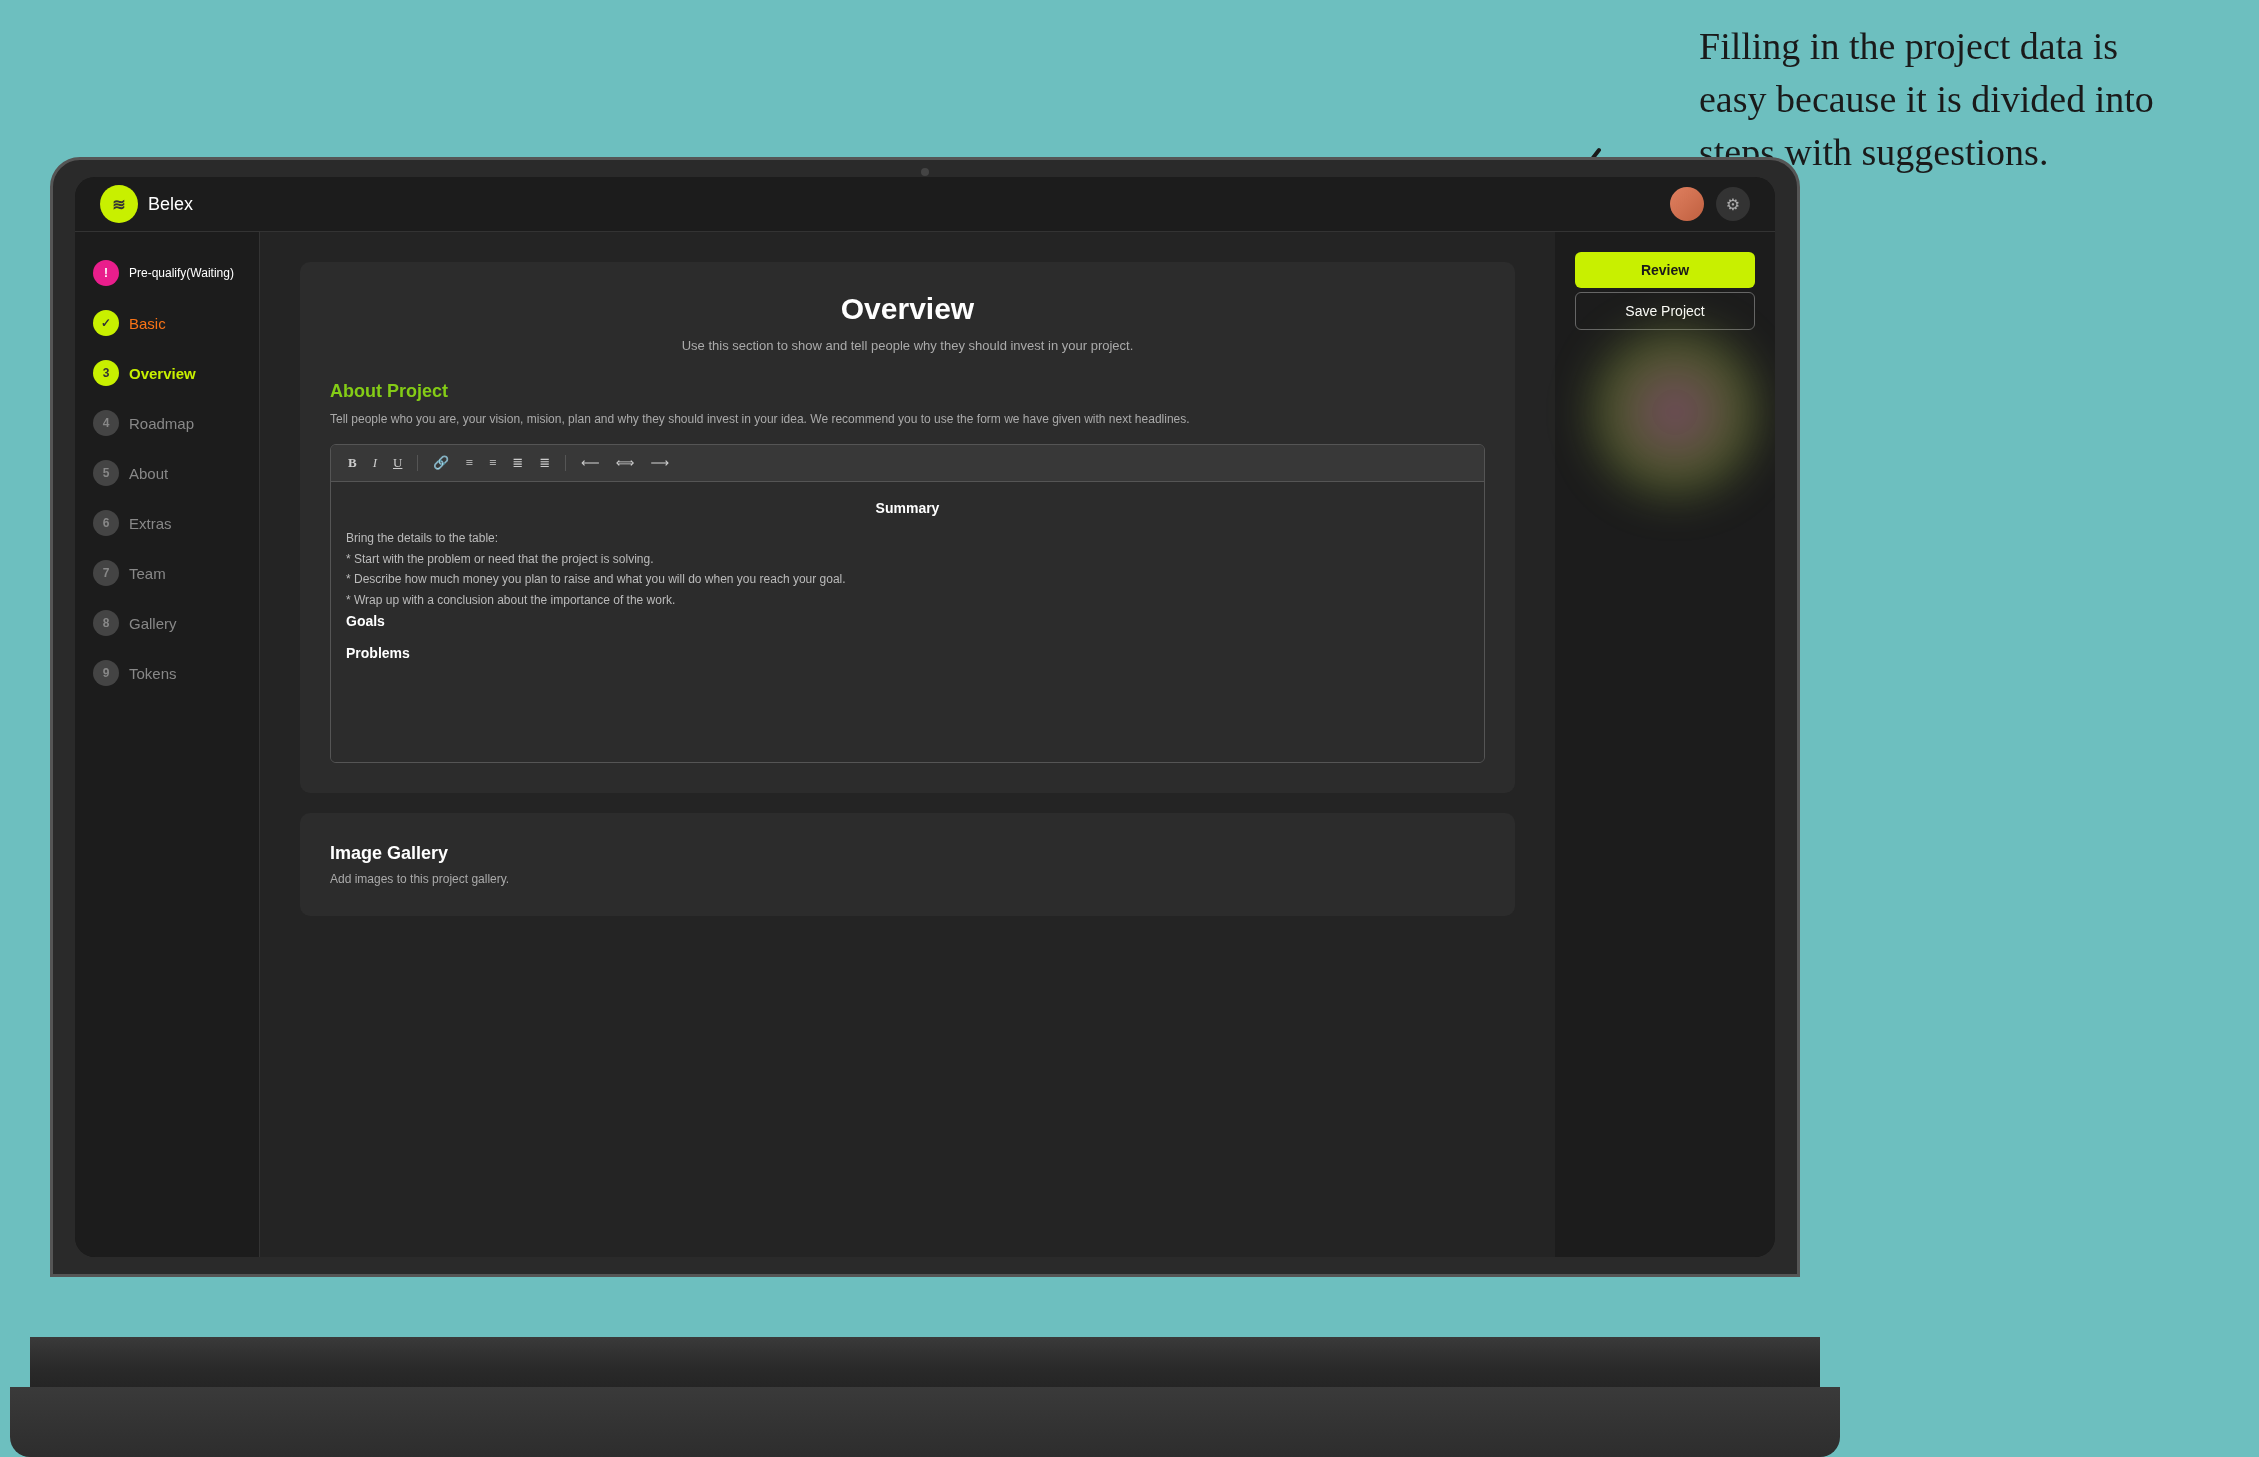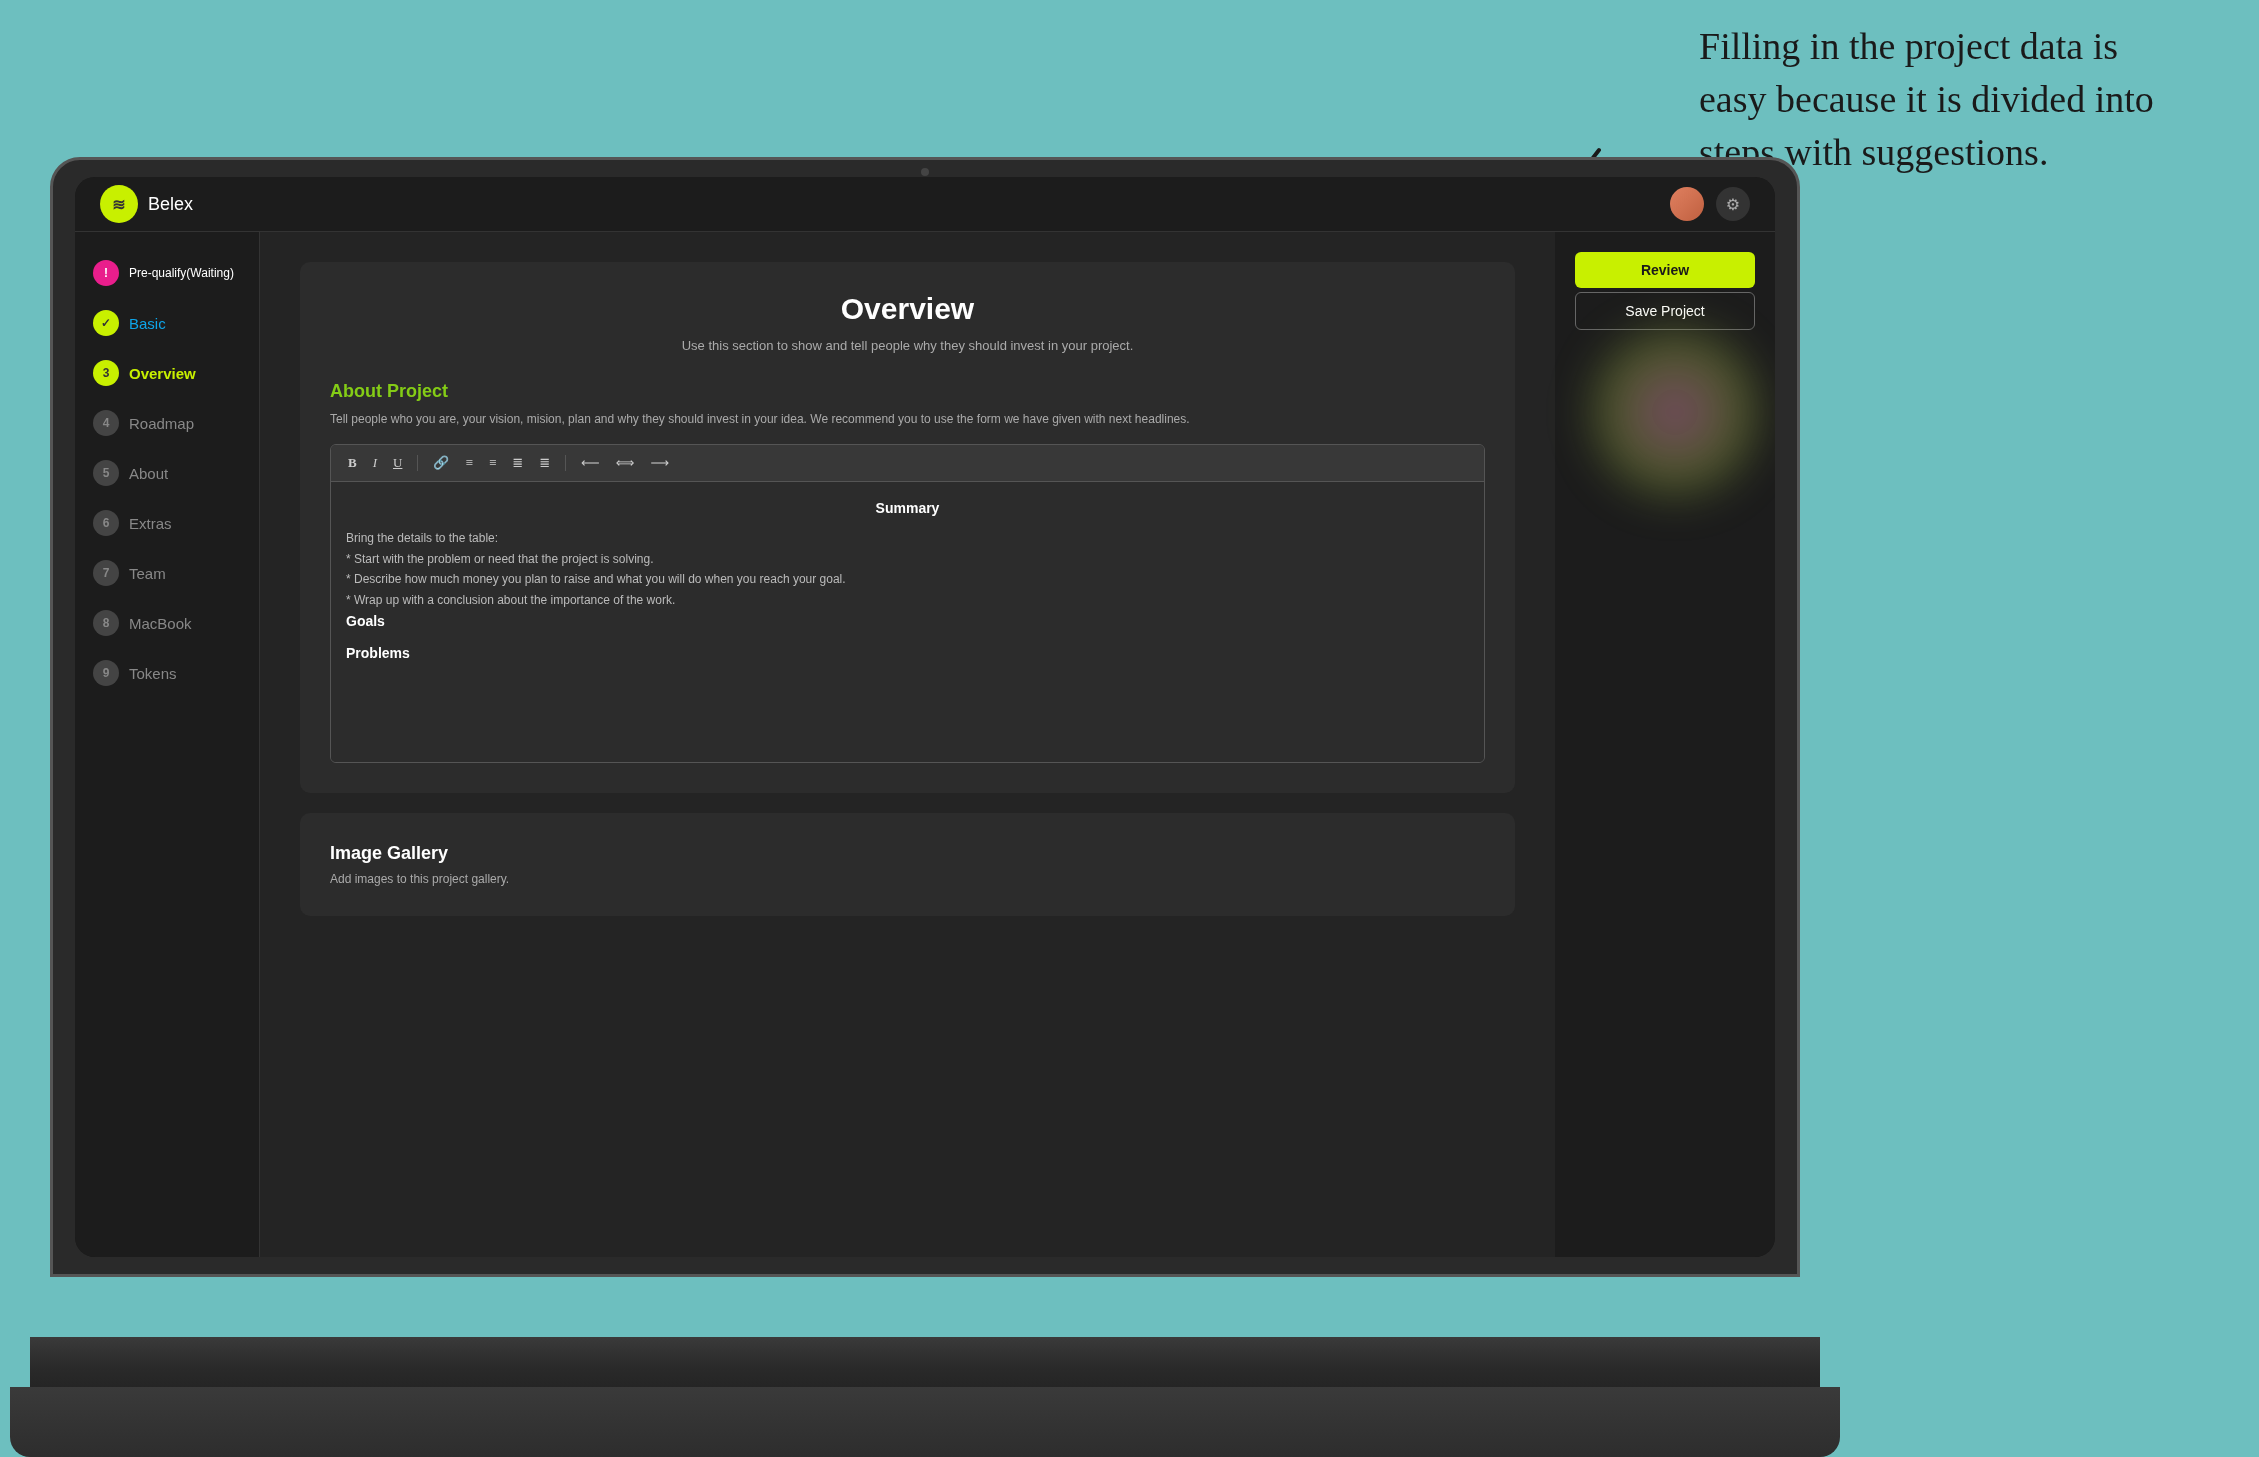--- a/index.html
+++ b/index.html
@@ -434,21 +434,21 @@
 
         <div class="main-content">
 
           <div class="sidebar">
             <div class="sidebar-item">
               <div class="step-badge pink">!</div>
               <span style="font-size:12px; color:#fff;">Pre-qualify(Waiting)</span>
             </div>
             <div class="sidebar-item">
               <div class="step-badge green-check">✓</div>
-              <span style="color:#0ea5e9;">Basic</span>
+              <span style="color:#f97316;">Basic</span>
             </div>
             <div class="sidebar-item active">
               <div class="step-badge active-green">3</div>
               <span style="color:#c8f000; font-weight:bold;">Overview</span>
             </div>
             <div class="sidebar-item">
               <div class="step-badge gray">4</div>
               <span>Roadmap</span>
             </div>
             <div class="sidebar-item">
@@ -458,21 +458,21 @@
             <div class="sidebar-item">
               <div class="step-badge gray">6</div>
               <span>Extras</span>
             </div>
             <div class="sidebar-item">
               <div class="step-badge gray">7</div>
               <span>Team</span>
             </div>
             <div class="sidebar-item">
               <div class="step-badge gray">8</div>
-              <span>MacBook</span>
+              <span>Gallery</span>
             </div>
             <div class="sidebar-item">
               <div class="step-badge gray">9</div>
               <span>Tokens</span>
             </div>
           </div>
 
           <div class="center-content">
 
             <div class="overview-card">

